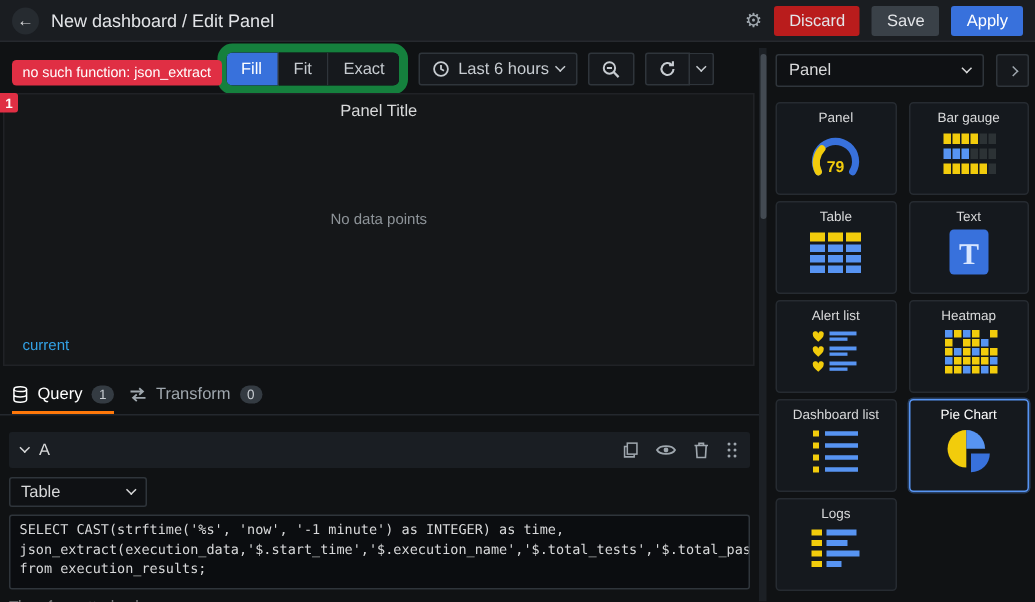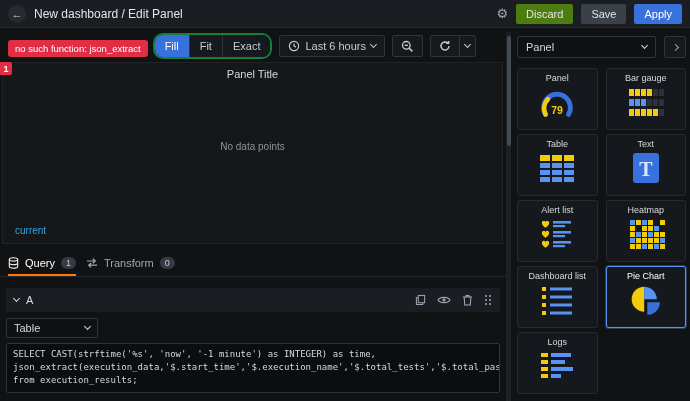--- a/index.html
+++ b/index.html
@@ -27,32 +27,32 @@
   .topbar-right { margin-left:auto; display:flex; align-items:center; gap:8px; }
   .icon-btn {
     background:none; border:none; color:#9fa7ae; font-size:13px; cursor:pointer;
     display:flex; align-items:center;
   }
   .btn {
     height:20px; padding:0 10px; border-radius:2px; border:none;
     font-size:11px; color:#e3e5e8; cursor:pointer;
     font-family:"Liberation Sans", sans-serif;
   }
-  .btn-discard { background:#4d7c0f; }
+  .btn-discard { background:#b91c1c; }
   .btn-save { background:#3a4148; }
   .btn-apply { background:#3871dc; color:#fff; }
 
   
   .left-pane { position:absolute; top:28px; left:0; width:506px; bottom:0; }
 
   .toolbar {
     position:absolute; top:6px; left:0; right:30px; height:24px;
     display:flex; justify-content:flex-end; align-items:center; gap:7px;
   }
-  .seg-group { display:flex; border:2px solid #15803d; border-radius:10px; overflow:hidden; }
+  .seg-group { display:flex; border:6px solid #15803d; border-radius:10px; overflow:hidden; }
   .seg-btn {
     height:22px; padding:0 10px; background:#16191d; border:none; color:#c7ccd1;
     font-size:11px; cursor:pointer; border-right:1px solid #2f353b;
     font-family:"Liberation Sans", sans-serif;
   }
   .seg-btn:last-child { border-right:none; }
   .seg-btn.active { background:#3871dc; color:#fff; }
   .tool-btn {
     height:22px; padding:0 8px; background:#16191d; border:1px solid #2f353b;
     border-radius:2px; color:#c7ccd1; font-size:11px; cursor:pointer;

